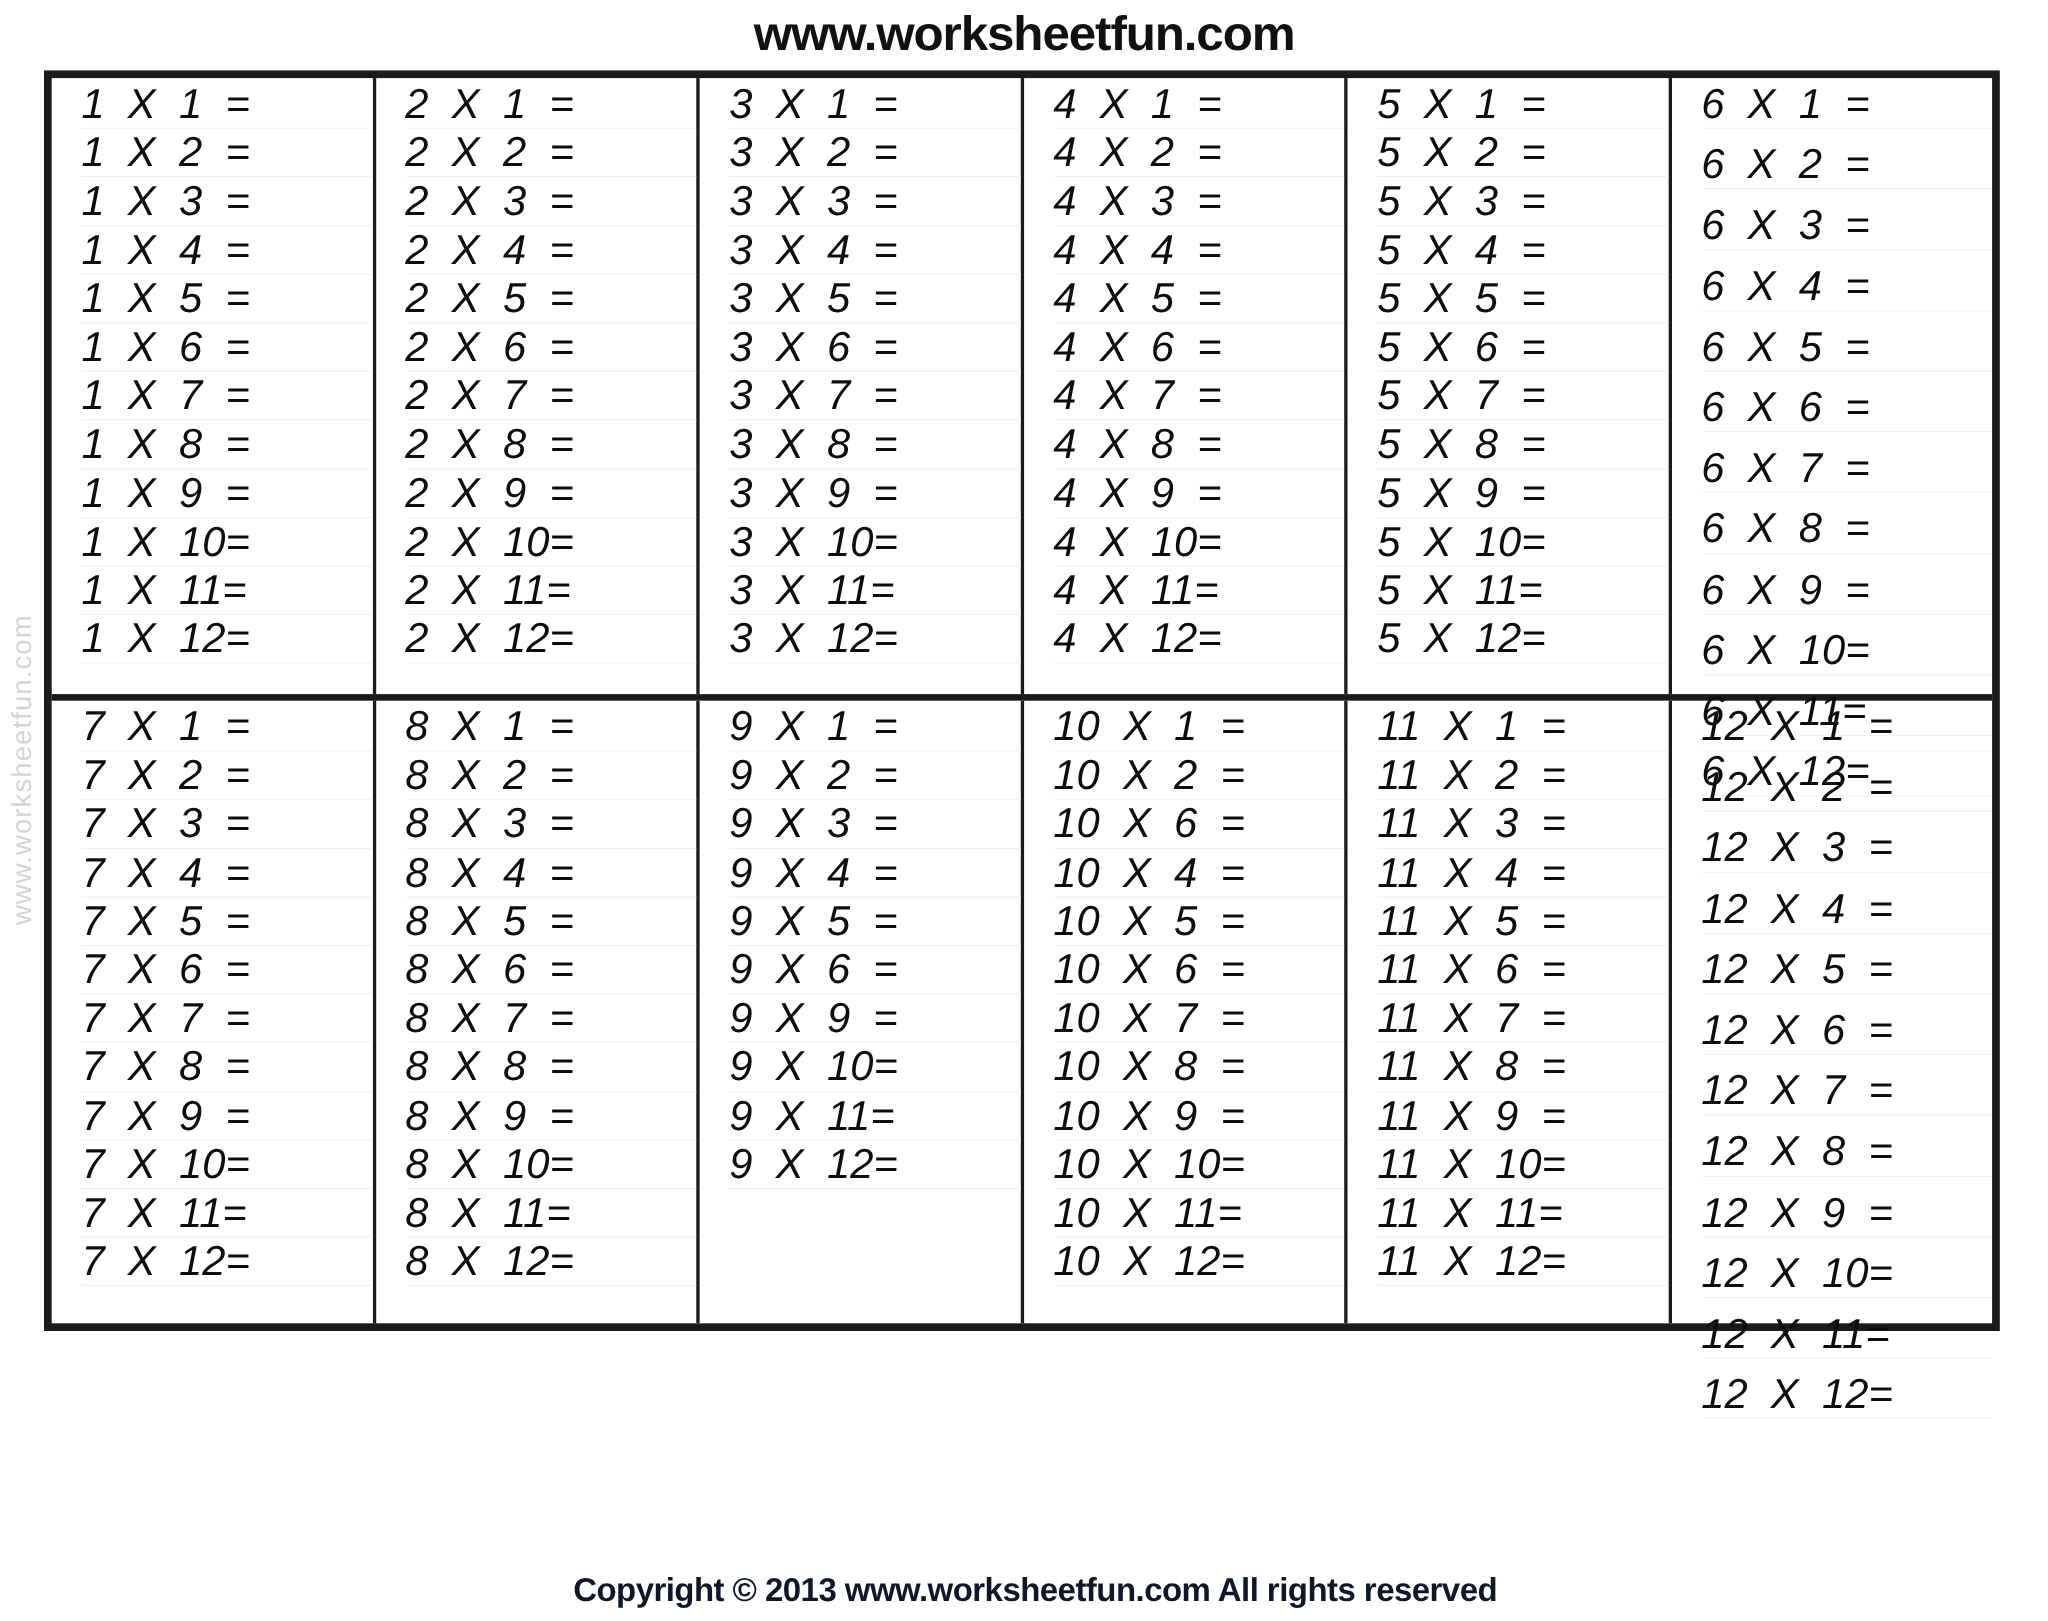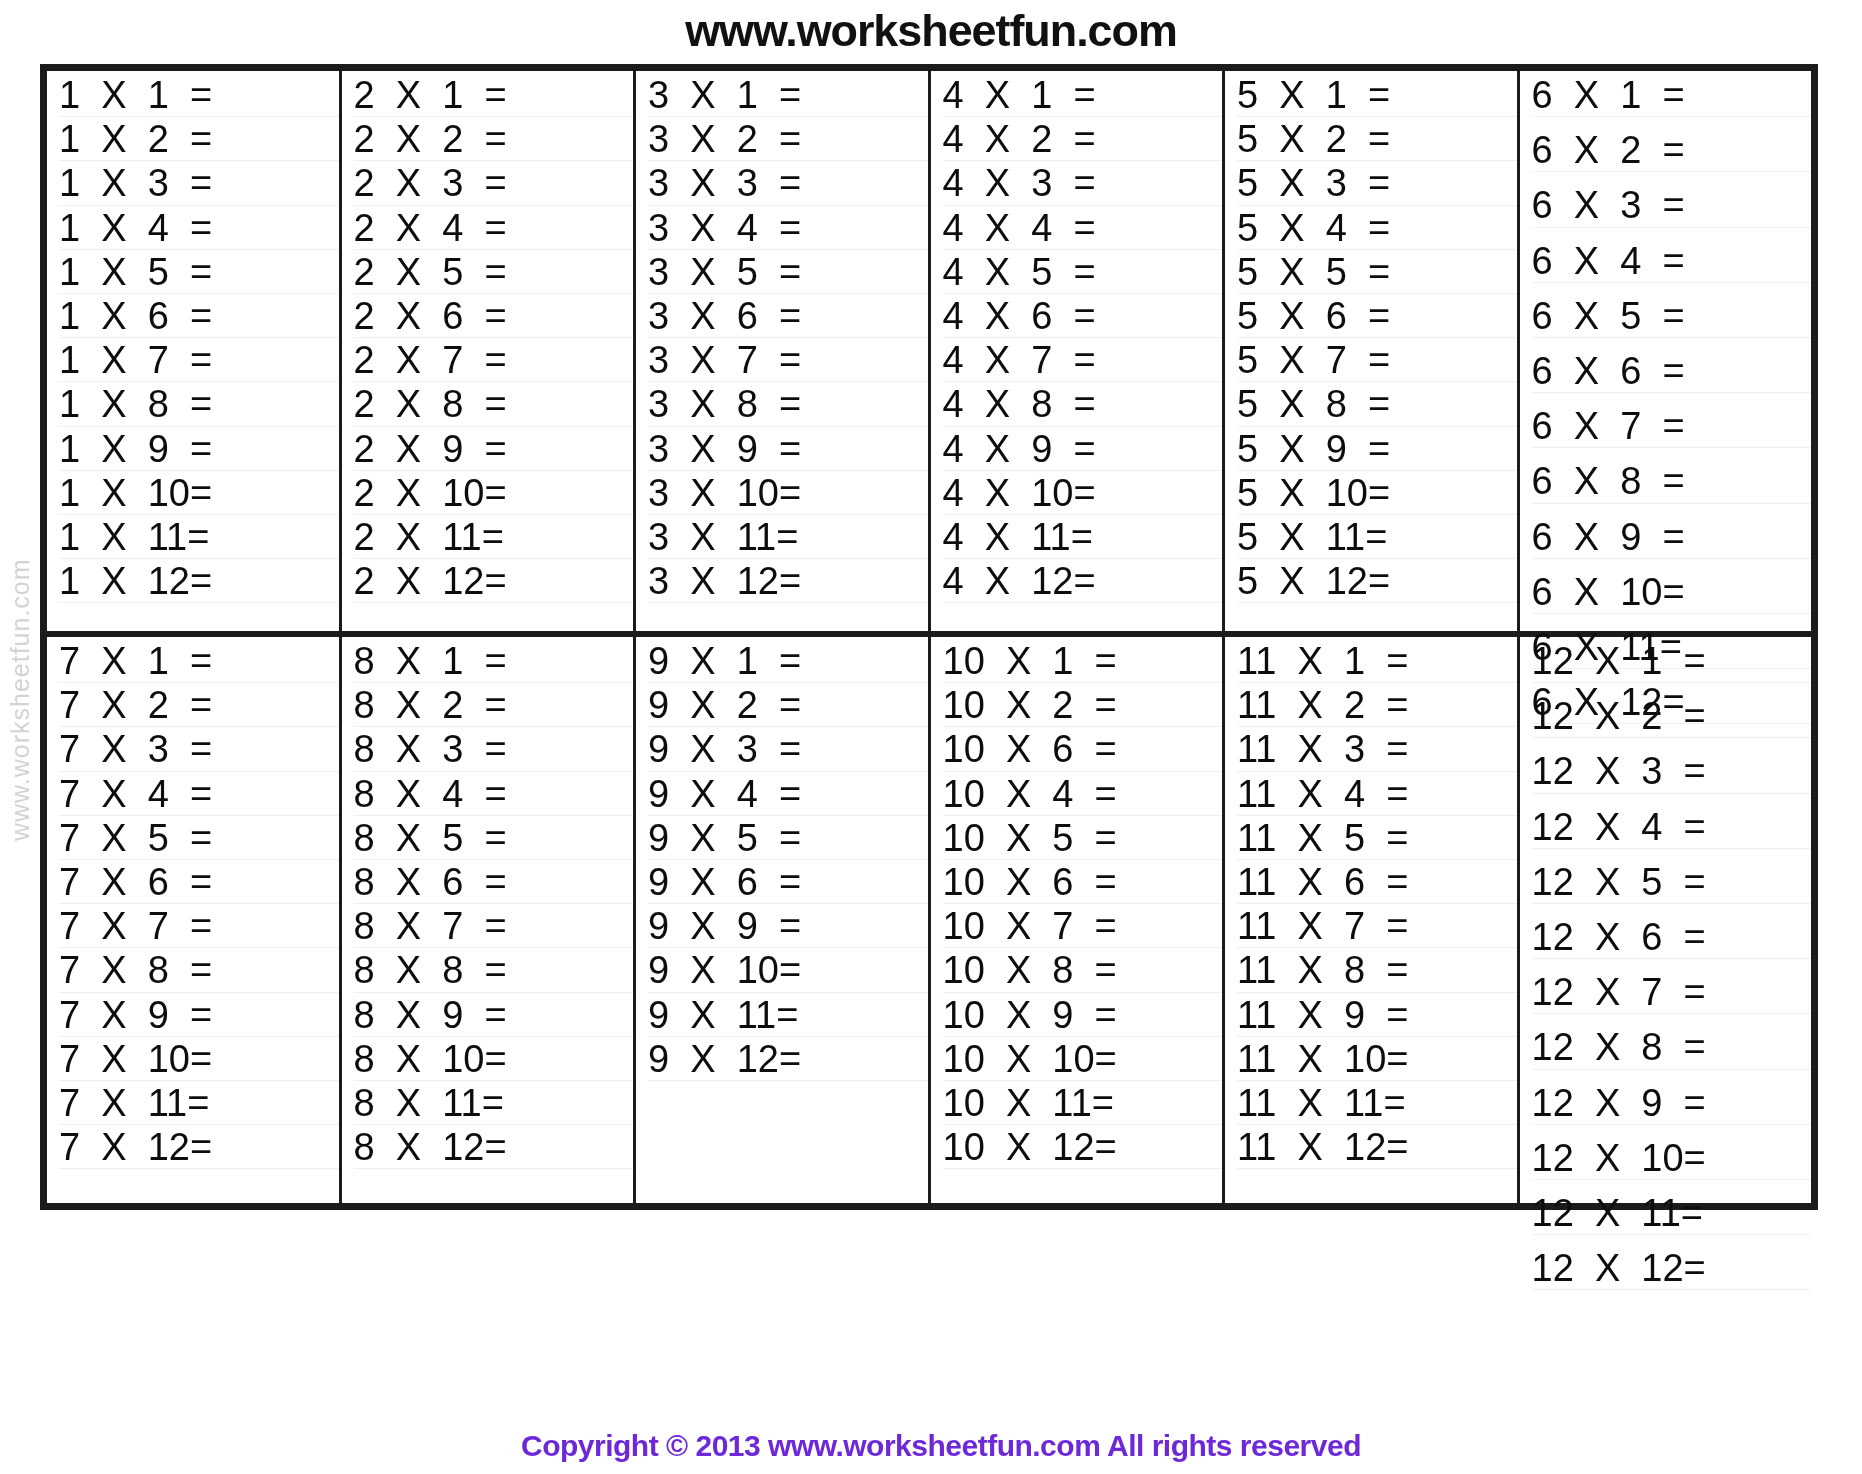--- a/index.html
+++ b/index.html
@@ -78,22 +78,23 @@
   .block.bottom {
     height: 50%;
   }
   .col {
     flex: 1 1 0;
     box-sizing: border-box;
     border-right: 3px solid #1b1b1b;
     display: flex;
     flex-direction: column;
     justify-content: flex-start;
-    padding-left: 12px;
+    padding-left: 27px;
     padding-top: 2px;
+    font-style: italic;
   }
   .col:last-child {
     border-right: none;
     gap: 11px;
   }
   .row {
     height: 44.2px;
     line-height: 44.2px;
     font-size: 38px;
     color: #0d0d0d;
@@ -112,21 +113,21 @@
     width: 1862px;
     height: 56px;
     display: flex;
     align-items: center;
     justify-content: center;
   }
   .footer-text {
     font-family: "Liberation Sans", sans-serif;
     font-weight: bold;
     font-size: 30px;
-    color: #6d28d9;
+    color: #0f172a;
     letter-spacing: -0.5px;
     filter: blur(0.4px);
     text-align: left;
     margin-left: 20px;
   }
 </style>
 </head>
 <body>
 
 <div class="header">

